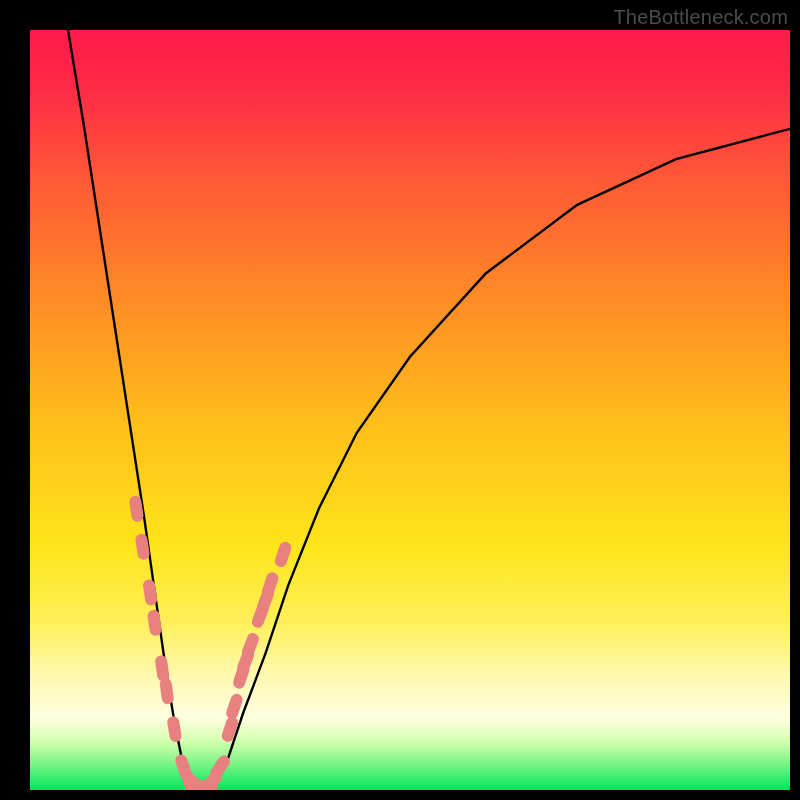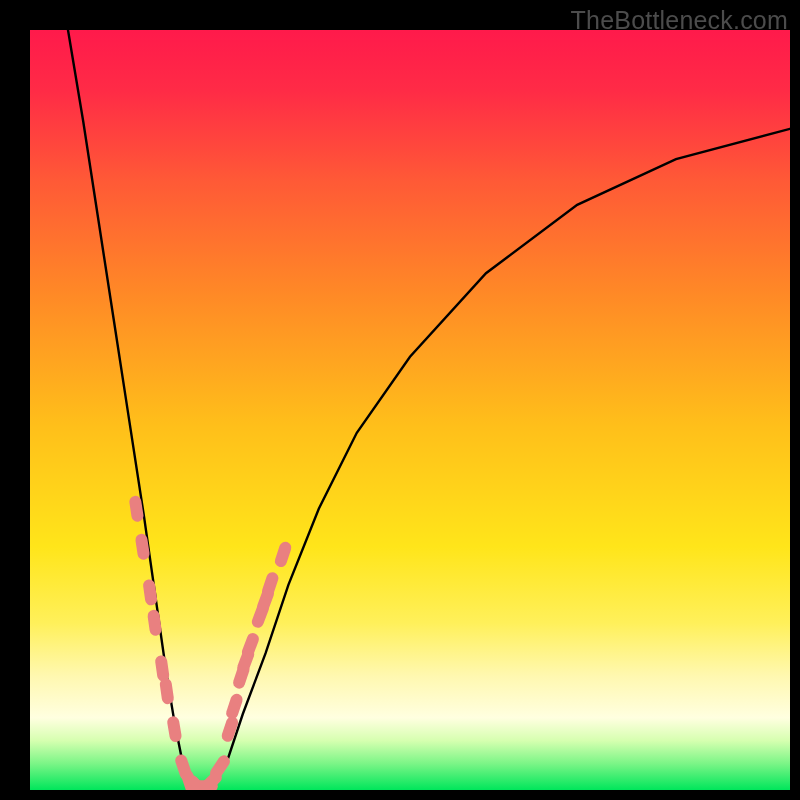--- a/index.html
+++ b/index.html
@@ -33,21 +33,21 @@
     position: absolute;
     inset: 0;
     width: 100%;
     height: 100%;
   }
   .watermark {
     position: absolute;
     top: 6px;
     right: 12px;
     color: #4c4c4c;
-    font-size: 25px;
+    font-size: 20px;
     font-weight: 400;
     letter-spacing: 0.2px;
     user-select: none;
   }
 </style>
 </head>
 <body>
 
 <div class="frame">
   <div class="watermark">TheBottleneck.com</div>

